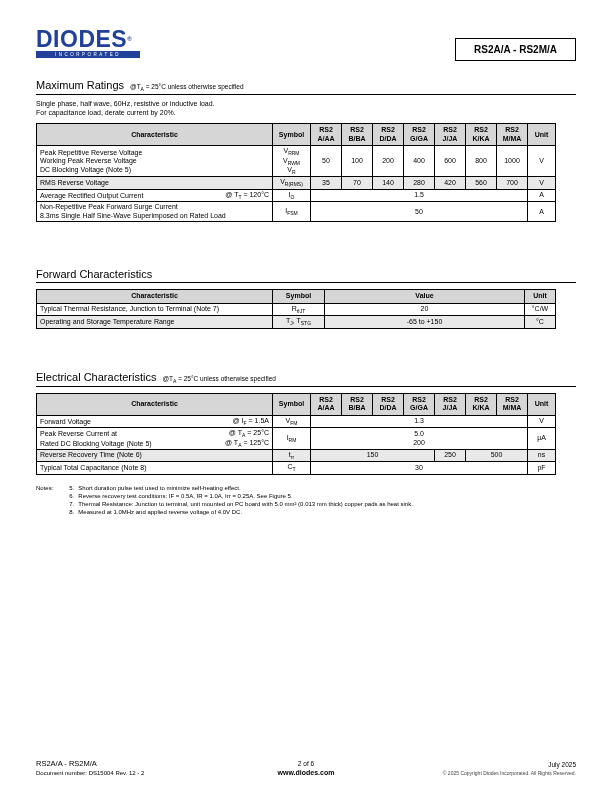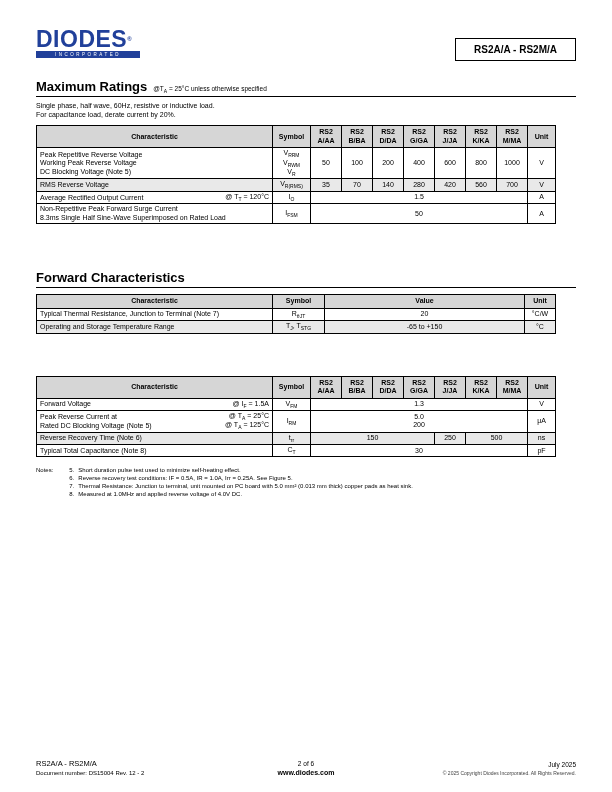--- a/index.html
+++ b/index.html
@@ -11,21 +11,21 @@
   .hdr { display:flex; justify-content:space-between; align-items:flex-start; }
   .logo { width:104px; }
   .logo-text { color:#21409a; font-weight:bold; font-size:23px; line-height:22px; letter-spacing:0.5px; font-stretch:condensed; }
   .logo-reg { font-size:6px; vertical-align:top; color:#21409a; }
   .logo-bar { background:#21409a; color:#fff; font-size:4.5px; letter-spacing:2.5px; text-align:center; padding:1px 0; margin-top:1px; }
   .pn-box { border:1.5px solid #000; font-weight:bold; font-size:10px; padding:5px 18px; margin-top:10px; }
 
   
   .sec { margin-top:18px; }
   .sec-head { display:flex; align-items:baseline; gap:6px; border-bottom:1.2px solid #000; padding-bottom:2px; }
-  .sec-title { font-size:13px; font-weight:bold; }
+  .sec-title { font-size:11px; font-weight:normal; }
   .sec-cond { font-size:6.5px; }
   .desc { font-size:7px; line-height:8.5px; margin-top:5px; }
 
   
   table.tbl { border-collapse:collapse; table-layout:fixed; width:520px; font-size:7px; margin-top:6px; }
   .tbl th, .tbl td { border:1px solid #000; padding:1px 3px; vertical-align:middle; line-height:8.5px; }
   .tbl th { background:#d6d6d6; font-weight:bold; text-align:center; padding:2px 1px; }
   td.char { text-align:left; }
   td.val, td.sym { text-align:center; }
   tr.shade td { background:#e9e9e9; }
@@ -203,20 +203,24 @@
         <td class="char">Operating and Storage Temperature Range</td>
         <td class="sym"><span>T</span><sub>J</sub><span>, T</span><sub>STG</sub></td>
         <td class="val">-65 to +150</td>
         <td class="val">°C</td>
       </tr>
     </tbody>
       </table>
   </div>
 
   <div class="sec" style="margin-top:42px;">
+    <div class="sec-head">
+      <span class="sec-title">Electrical Characteristics</span>
+      <span class="sec-cond"><span>@T</span><sub>A</sub><span> = 25°C unless otherwise specified</span></span>
+    </div>
     <table class="tbl">
       <colgroup>
         <col style="width:236px">
           <col style="width:38px">
         <col style="width:31px">
           <col style="width:31px">
           <col style="width:31px">
           <col style="width:31px">
           <col style="width:31px">
           <col style="width:31px">

